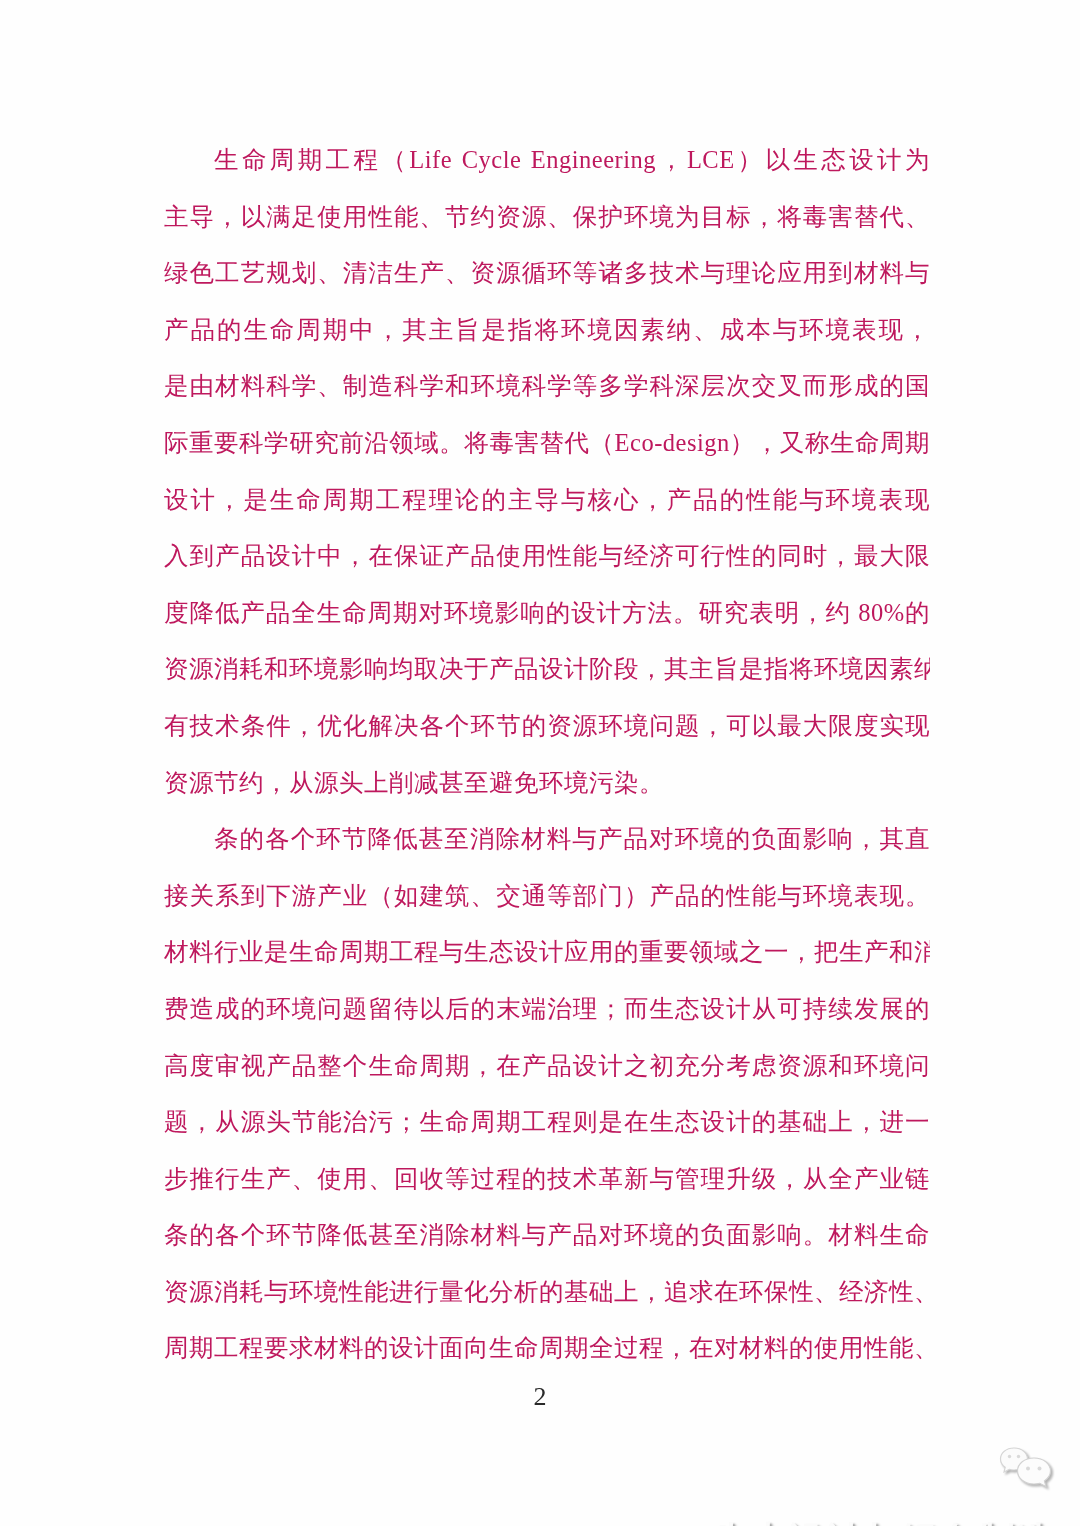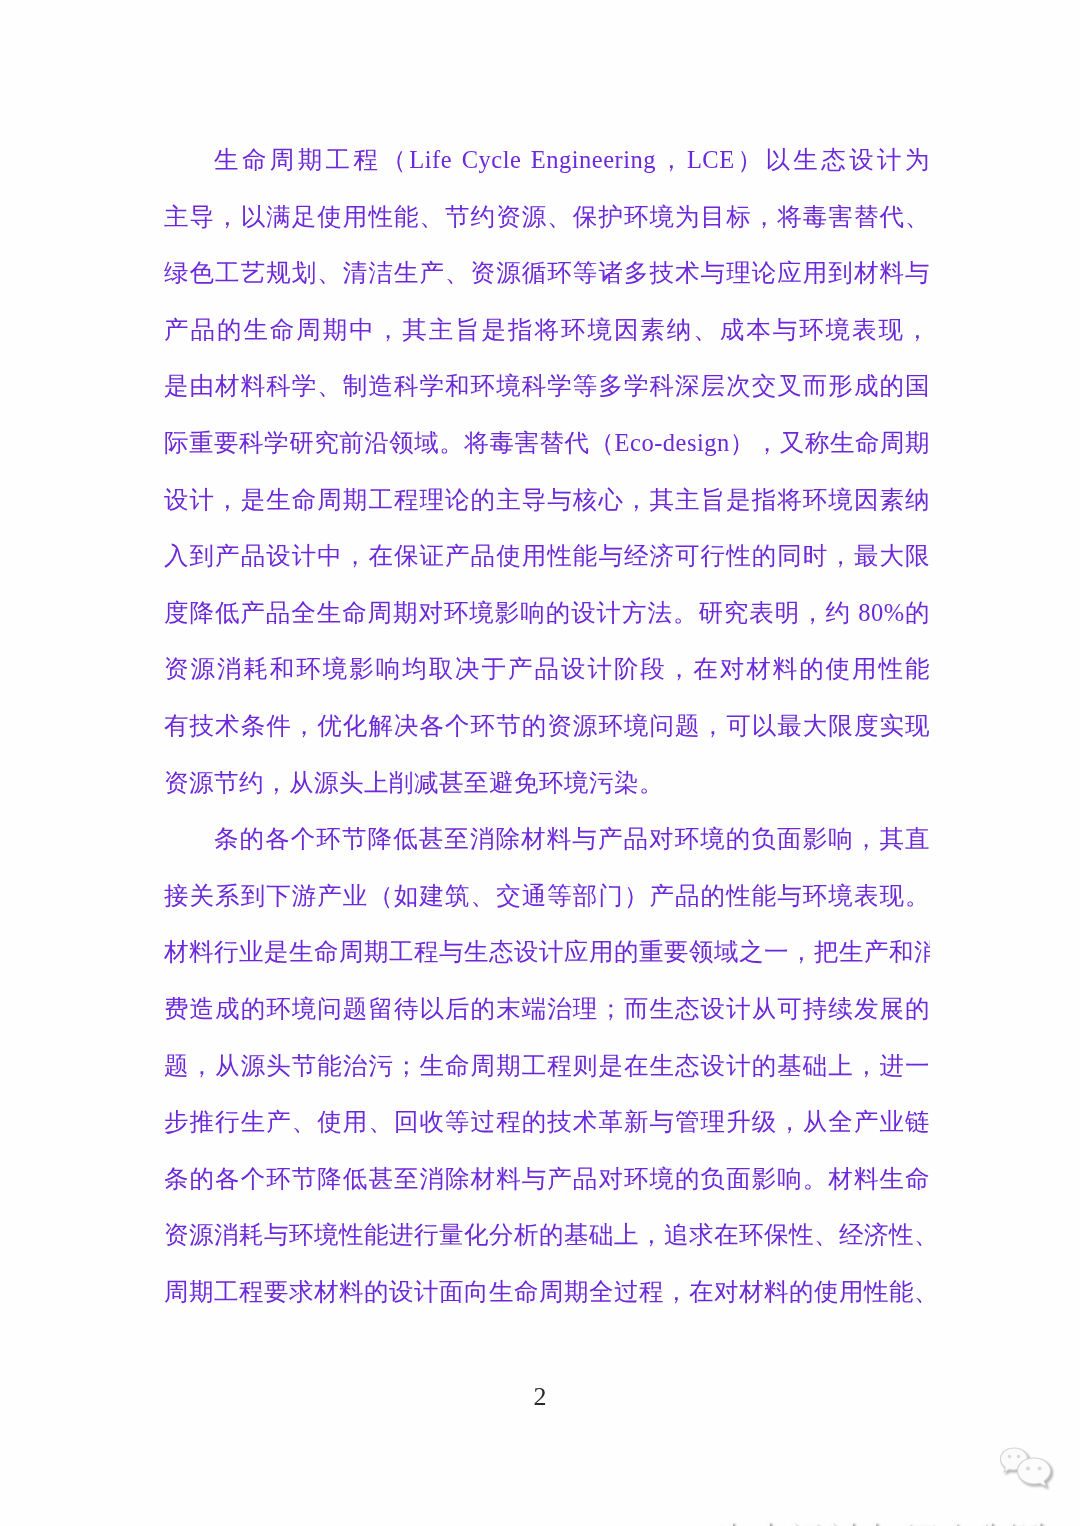--- a/index.html
+++ b/index.html
@@ -19,21 +19,21 @@
     position: absolute;
     left: 164px;
     top: 132px;
     width: 766px;
   }
   .text-line {
     width: 766px;
     height: 56.6px;
     line-height: 56.6px;
     font-size: 24.5px;
-    color: #6d28d9;
+    color: #be185d;
     text-align: justify;
     text-align-last: justify;
     overflow: hidden;
     white-space: nowrap;
     letter-spacing: 0.5px;
   }
   .text-line.indent {
     text-indent: 50px;
   }
   .text-line.para-end {
@@ -79,31 +79,32 @@
 <div class="page">
 
   <div class="text-block">
 
     <div class="text-line indent">生命周期工程（Life Cycle Engineering，LCE）以生态设计为</div>
     <div class="text-line">主导，以满足使用性能、节约资源、保护环境为目标，将毒害替代、</div>
     <div class="text-line">绿色工艺规划、清洁生产、资源循环等诸多技术与理论应用到材料与</div>
     <div class="text-line">产品的生命周期中，其主旨是指将环境因素纳、成本与环境表现，</div>
     <div class="text-line">是由材料科学、制造科学和环境科学等多学科深层次交叉而形成的国</div>
     <div class="text-line">际重要科学研究前沿领域。将毒害替代（Eco-design），又称生命周期</div>
-    <div class="text-line">设计，是生命周期工程理论的主导与核心，其主旨是指将环境因素纳</div>
+    <div class="text-line">设计，是生命周期工程理论的主导与核心，产品的性能与环境表现</div>
     <div class="text-line">入到产品设计中，在保证产品使用性能与经济可行性的同时，最大限</div>
     <div class="text-line">度降低产品全生命周期对环境影响的设计方法。研究表明，约 80%的</div>
-    <div class="text-line">资源消耗和环境影响均取决于产品设计阶段，在对材料的使用性能</div>
+    <div class="text-line">资源消耗和环境影响均取决于产品设计阶段，其主旨是指将环境因素纳</div>
     <div class="text-line">有技术条件，优化解决各个环节的资源环境问题，可以最大限度实现</div>
     <div class="text-line para-end">资源节约，从源头上削减甚至避免环境污染。</div>
 
     <div class="text-line indent">条的各个环节降低甚至消除材料与产品对环境的负面影响，其直</div>
     <div class="text-line">接关系到下游产业（如建筑、交通等部门）产品的性能与环境表现。</div>
     <div class="text-line">材料行业是生命周期工程与生态设计应用的重要领域之一，把生产和消</div>
     <div class="text-line">费造成的环境问题留待以后的末端治理；而生态设计从可持续发展的</div>
+    <div class="text-line">高度审视产品整个生命周期，在产品设计之初充分考虑资源和环境问</div>
     <div class="text-line">题，从源头节能治污；生命周期工程则是在生态设计的基础上，进一</div>
     <div class="text-line">步推行生产、使用、回收等过程的技术革新与管理升级，从全产业链</div>
     <div class="text-line">条的各个环节降低甚至消除材料与产品对环境的负面影响。材料生命</div>
     <div class="text-line">资源消耗与环境性能进行量化分析的基础上，追求在环保性、经济性、</div>
     <div class="text-line">周期工程要求材料的设计面向生命周期全过程，在对材料的使用性能、</div>
   </div>
 
   <div class="page-number">2</div>
 
   <div class="footer-watermark">

